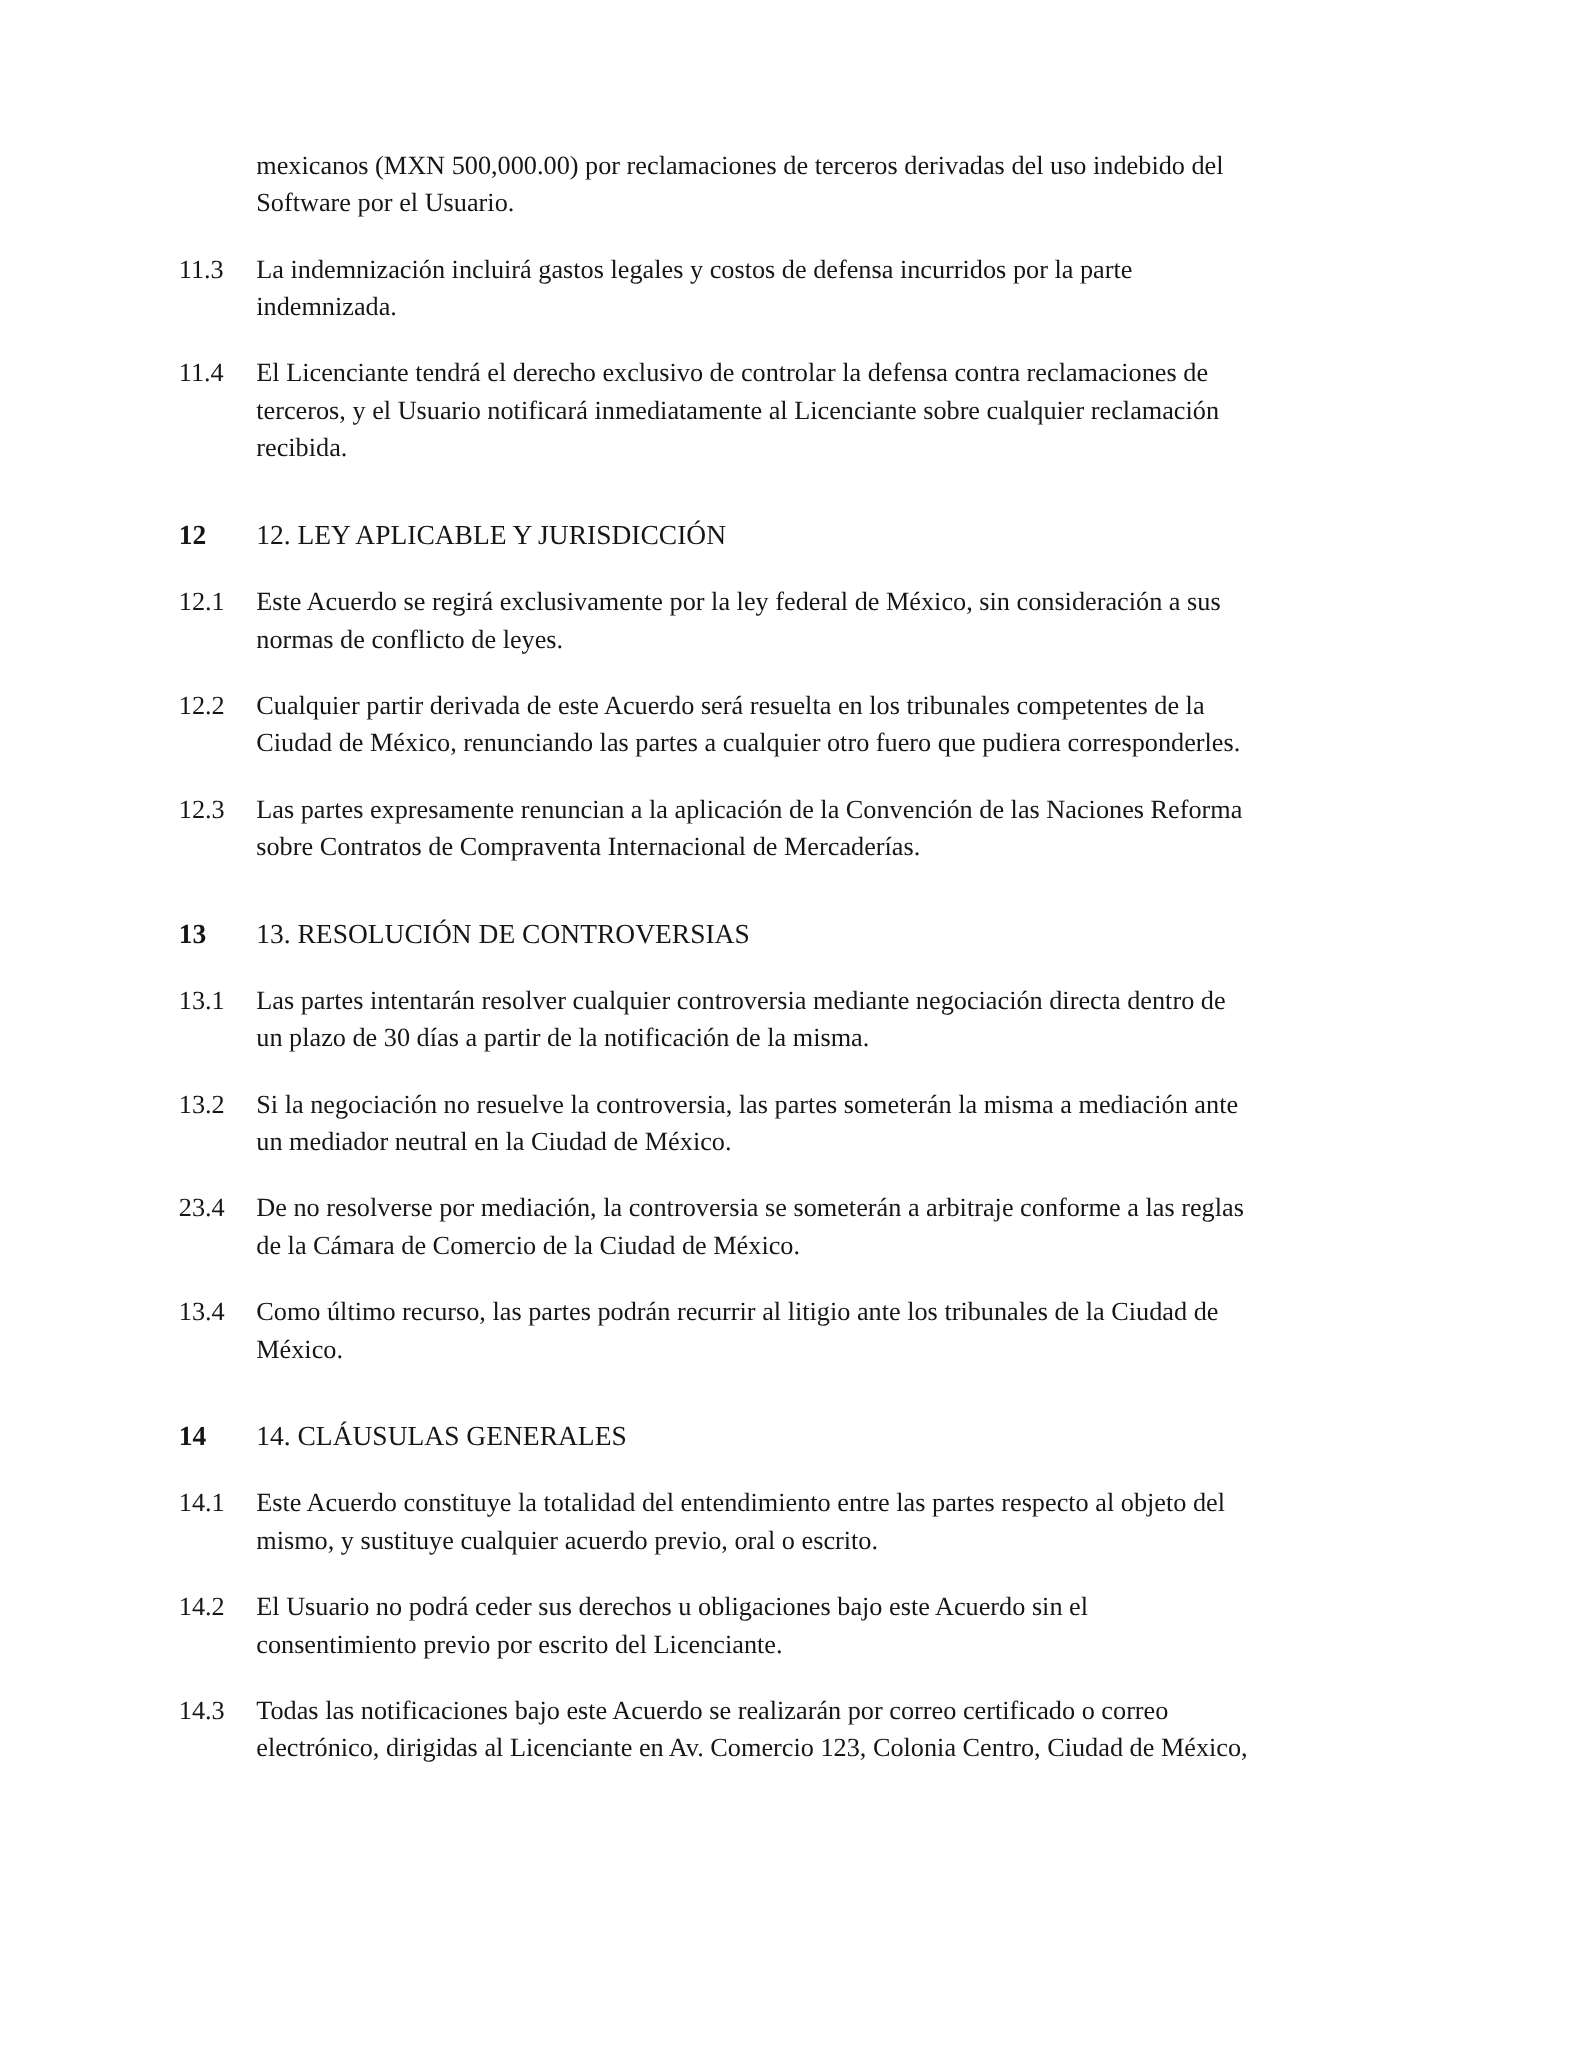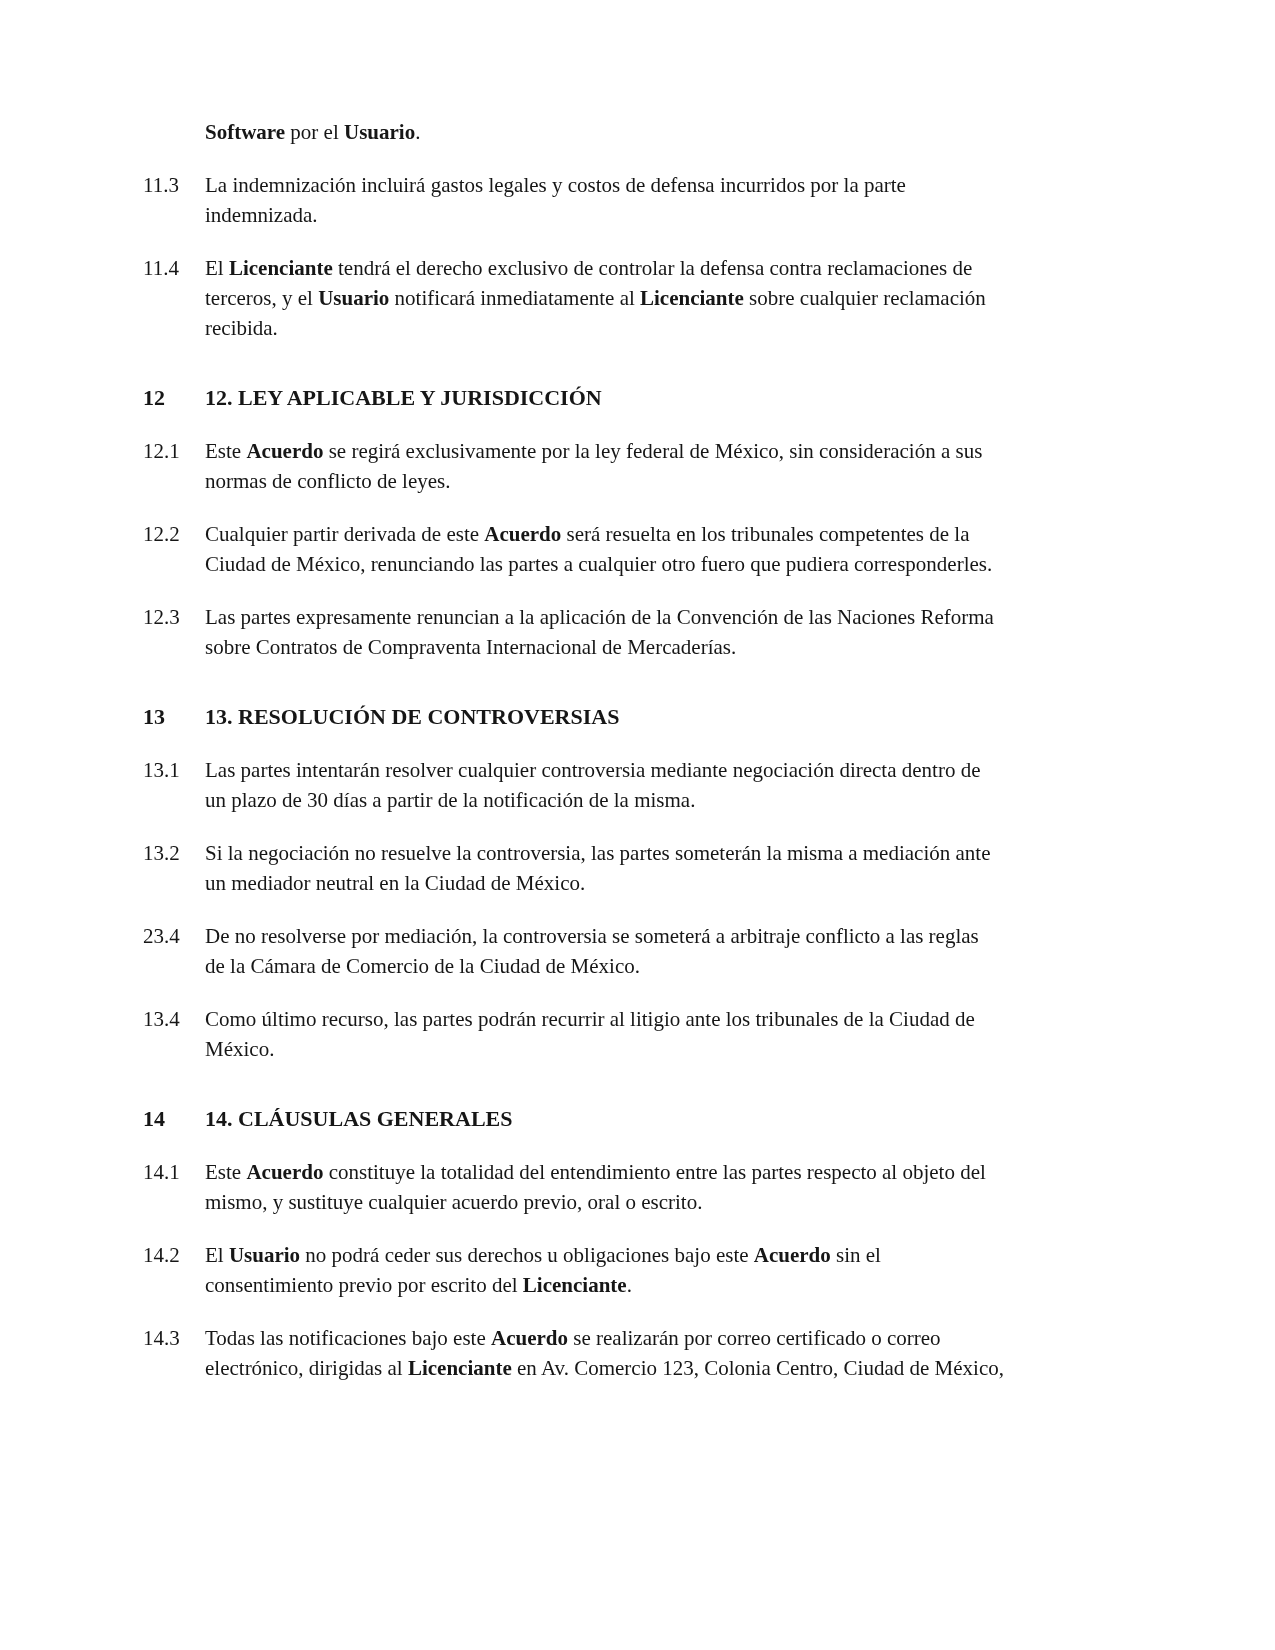--- a/index.html
+++ b/index.html
@@ -22,30 +22,31 @@
     flex: 0 0 40px;
     width: 40px;
     white-space: pre;
   }
   .body {
     margin-left: 22px;
     width: 890px;
     white-space: pre-line;
   }
   .heading .num, .heading .body { font-weight: bold; font-size: 22px; }
-  .bold { font-weight: bold; }
+  .bold { font-weight: normal; }
 </style>
 </head>
 <body>
 
 <div class="page" style="background: rgb(255, 255, 255); color: rgb(22, 22, 22);">
   <div id="blocks">
       <div class="row paragraph">
         <div class="num"></div>
-        <div class="body"><span class="bold">Software</span><span class="plain"> por el </span><span class="bold">Usuario</span><span class="plain">.</span></div>
+        <div class="body"><span class="plain">mexicanos (MXN 500,000.00) por reclamaciones de terceros derivadas del uso indebido del
+</span><span class="bold">Software</span><span class="plain"> por el </span><span class="bold">Usuario</span><span class="plain">.</span></div>
       </div>
       <div class="row paragraph">
         <div class="num">11.3</div>
         <div class="body"><span class="plain">La indemnización incluirá gastos legales y costos de defensa incurridos por la parte
 indemnizada.</span></div>
       </div>
       <div class="row paragraph">
         <div class="num">11.4</div>
         <div class="body"><span class="plain">El </span><span class="bold">Licenciante</span><span class="plain"> tendrá el derecho exclusivo de controlar la defensa contra reclamaciones de
 terceros, y el </span><span class="bold">Usuario</span><span class="plain"> notificará inmediatamente al </span><span class="bold">Licenciante</span><span class="plain"> sobre cualquier reclamación
@@ -79,21 +80,21 @@
         <div class="body"><span class="plain">Las partes intentarán resolver cualquier controversia mediante negociación directa dentro de
 un plazo de 30 días a partir de la notificación de la misma.</span></div>
       </div>
       <div class="row paragraph">
         <div class="num">13.2</div>
         <div class="body"><span class="plain">Si la negociación no resuelve la controversia, las partes someterán la misma a mediación ante
 un mediador neutral en la Ciudad de México.</span></div>
       </div>
       <div class="row paragraph">
         <div class="num">23.4</div>
-        <div class="body"><span class="plain">De no resolverse por mediación, la controversia se someterá a arbitraje conflicto a las reglas
+        <div class="body"><span class="plain">De no resolverse por mediación, la controversia se someterán a arbitraje conforme a las reglas
 de la Cámara de Comercio de la Ciudad de México.</span></div>
       </div>
       <div class="row paragraph">
         <div class="num">13.4</div>
         <div class="body"><span class="plain">Como último recurso, las partes podrán recurrir al litigio ante los tribunales de la Ciudad de
 México.</span></div>
       </div>
       <div class="row heading">
         <div class="num">14</div>
         <div class="body"><span class="bold">14. CLÁUSULAS GENERALES</span></div>

